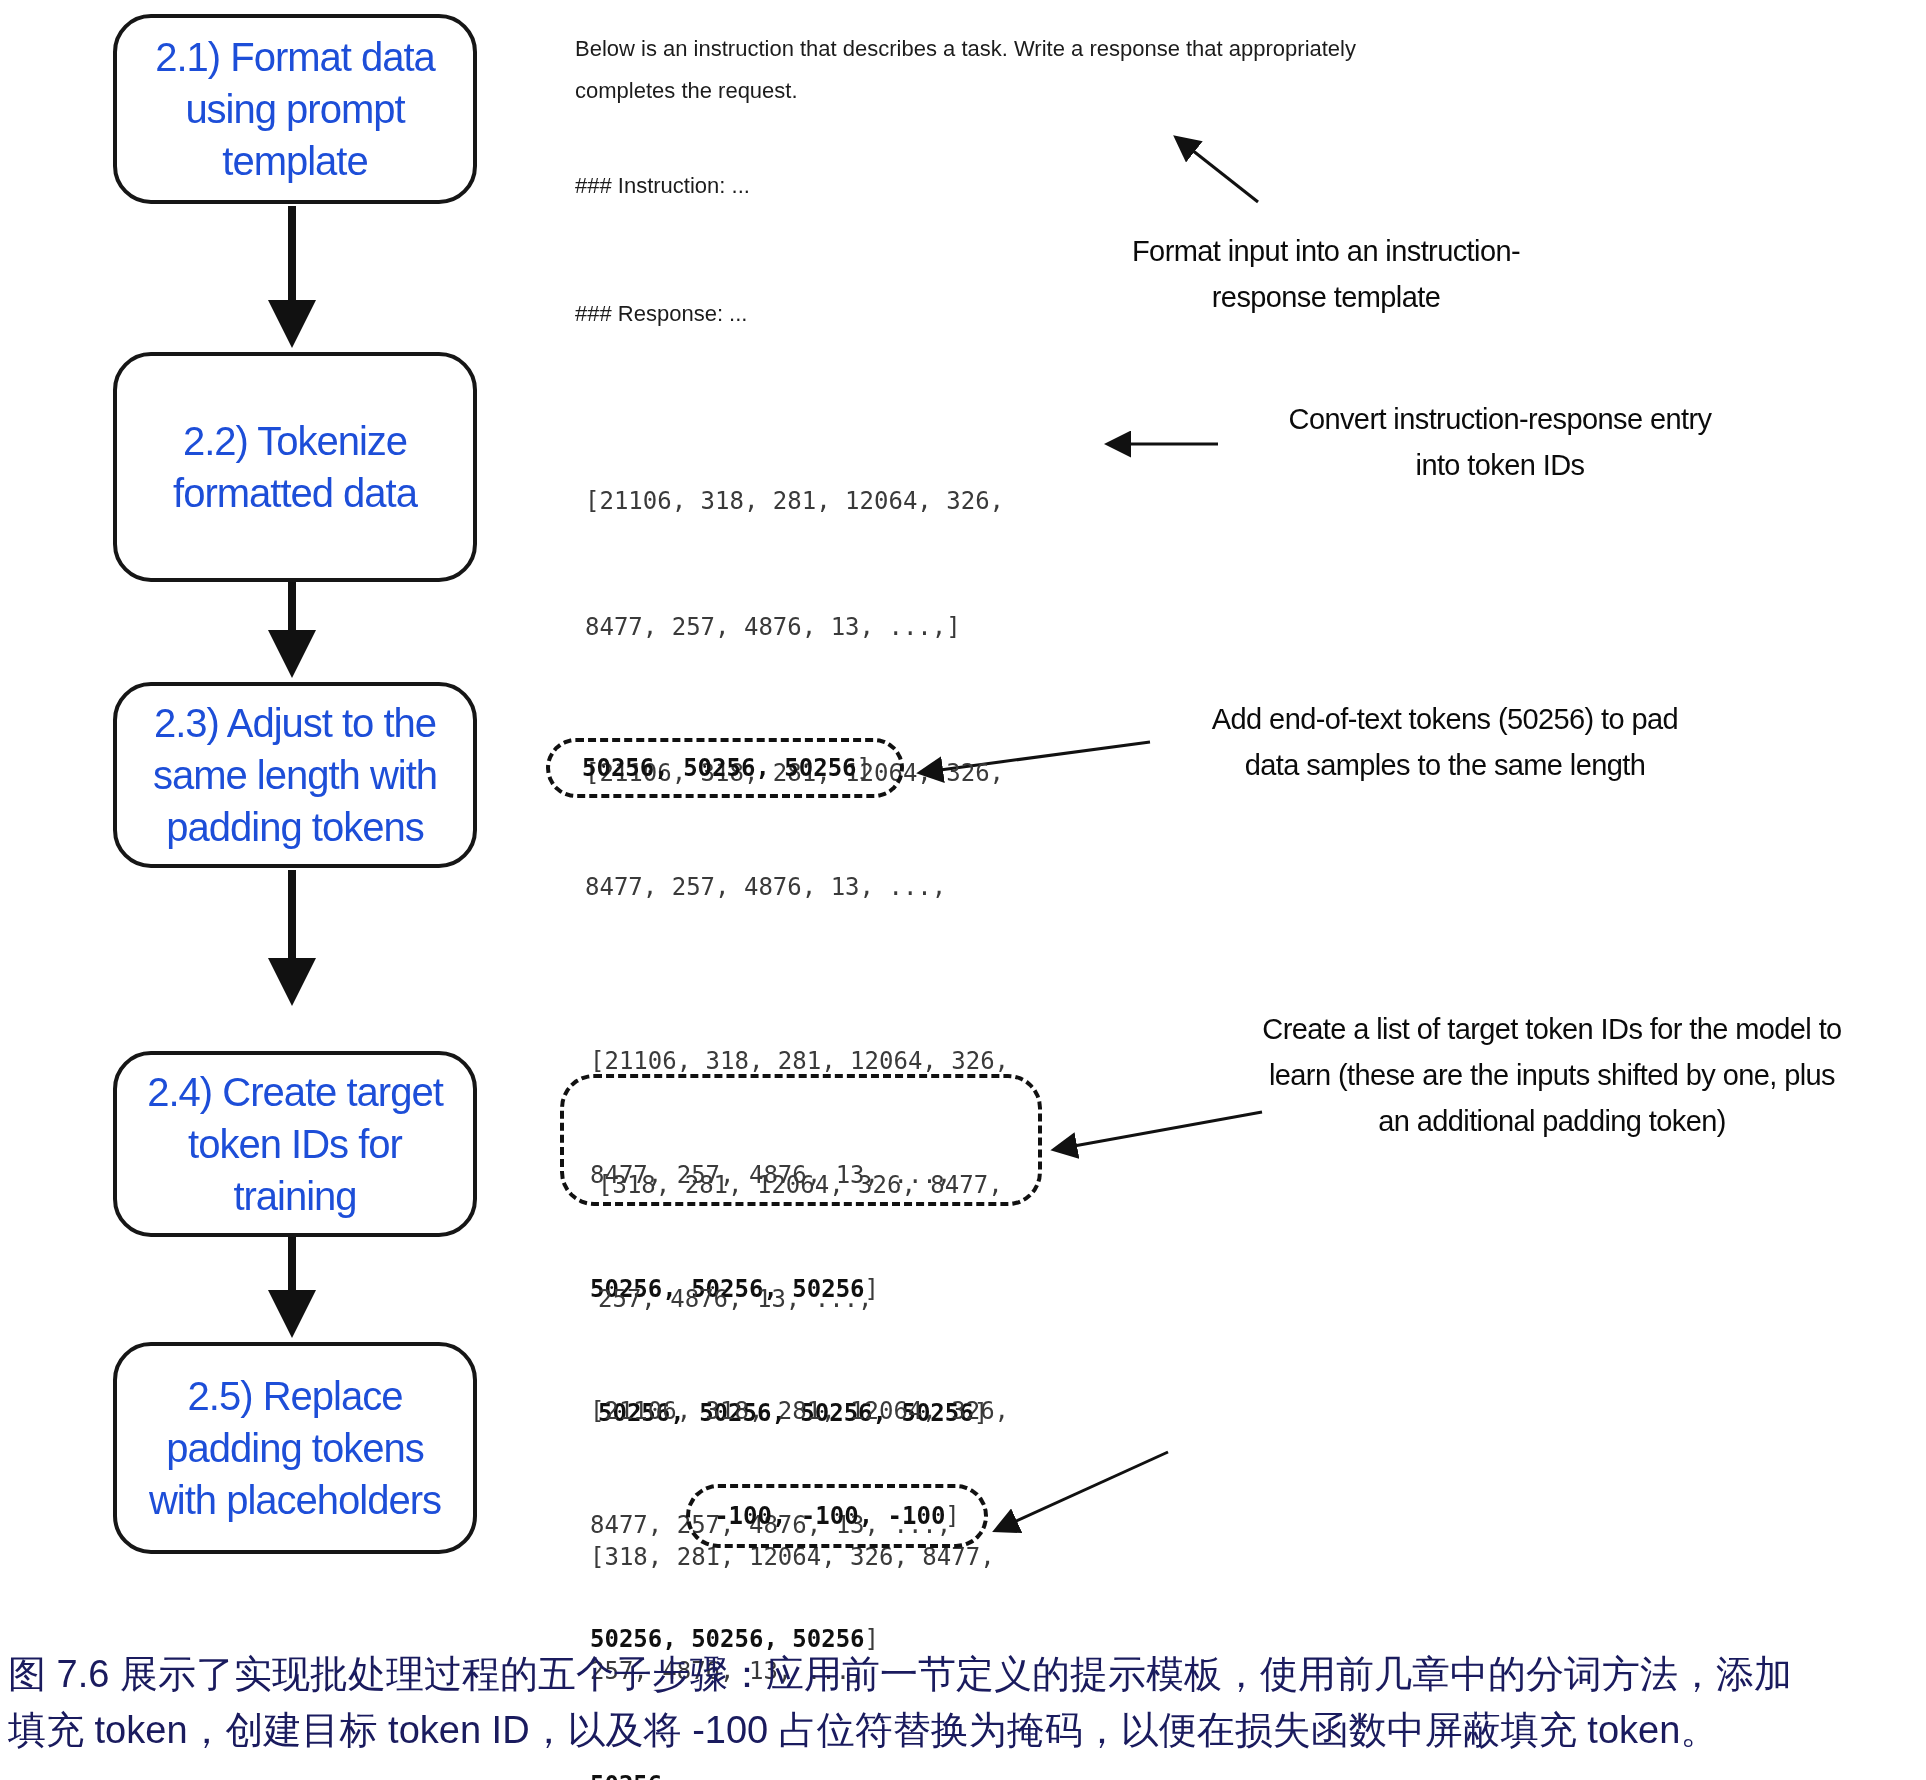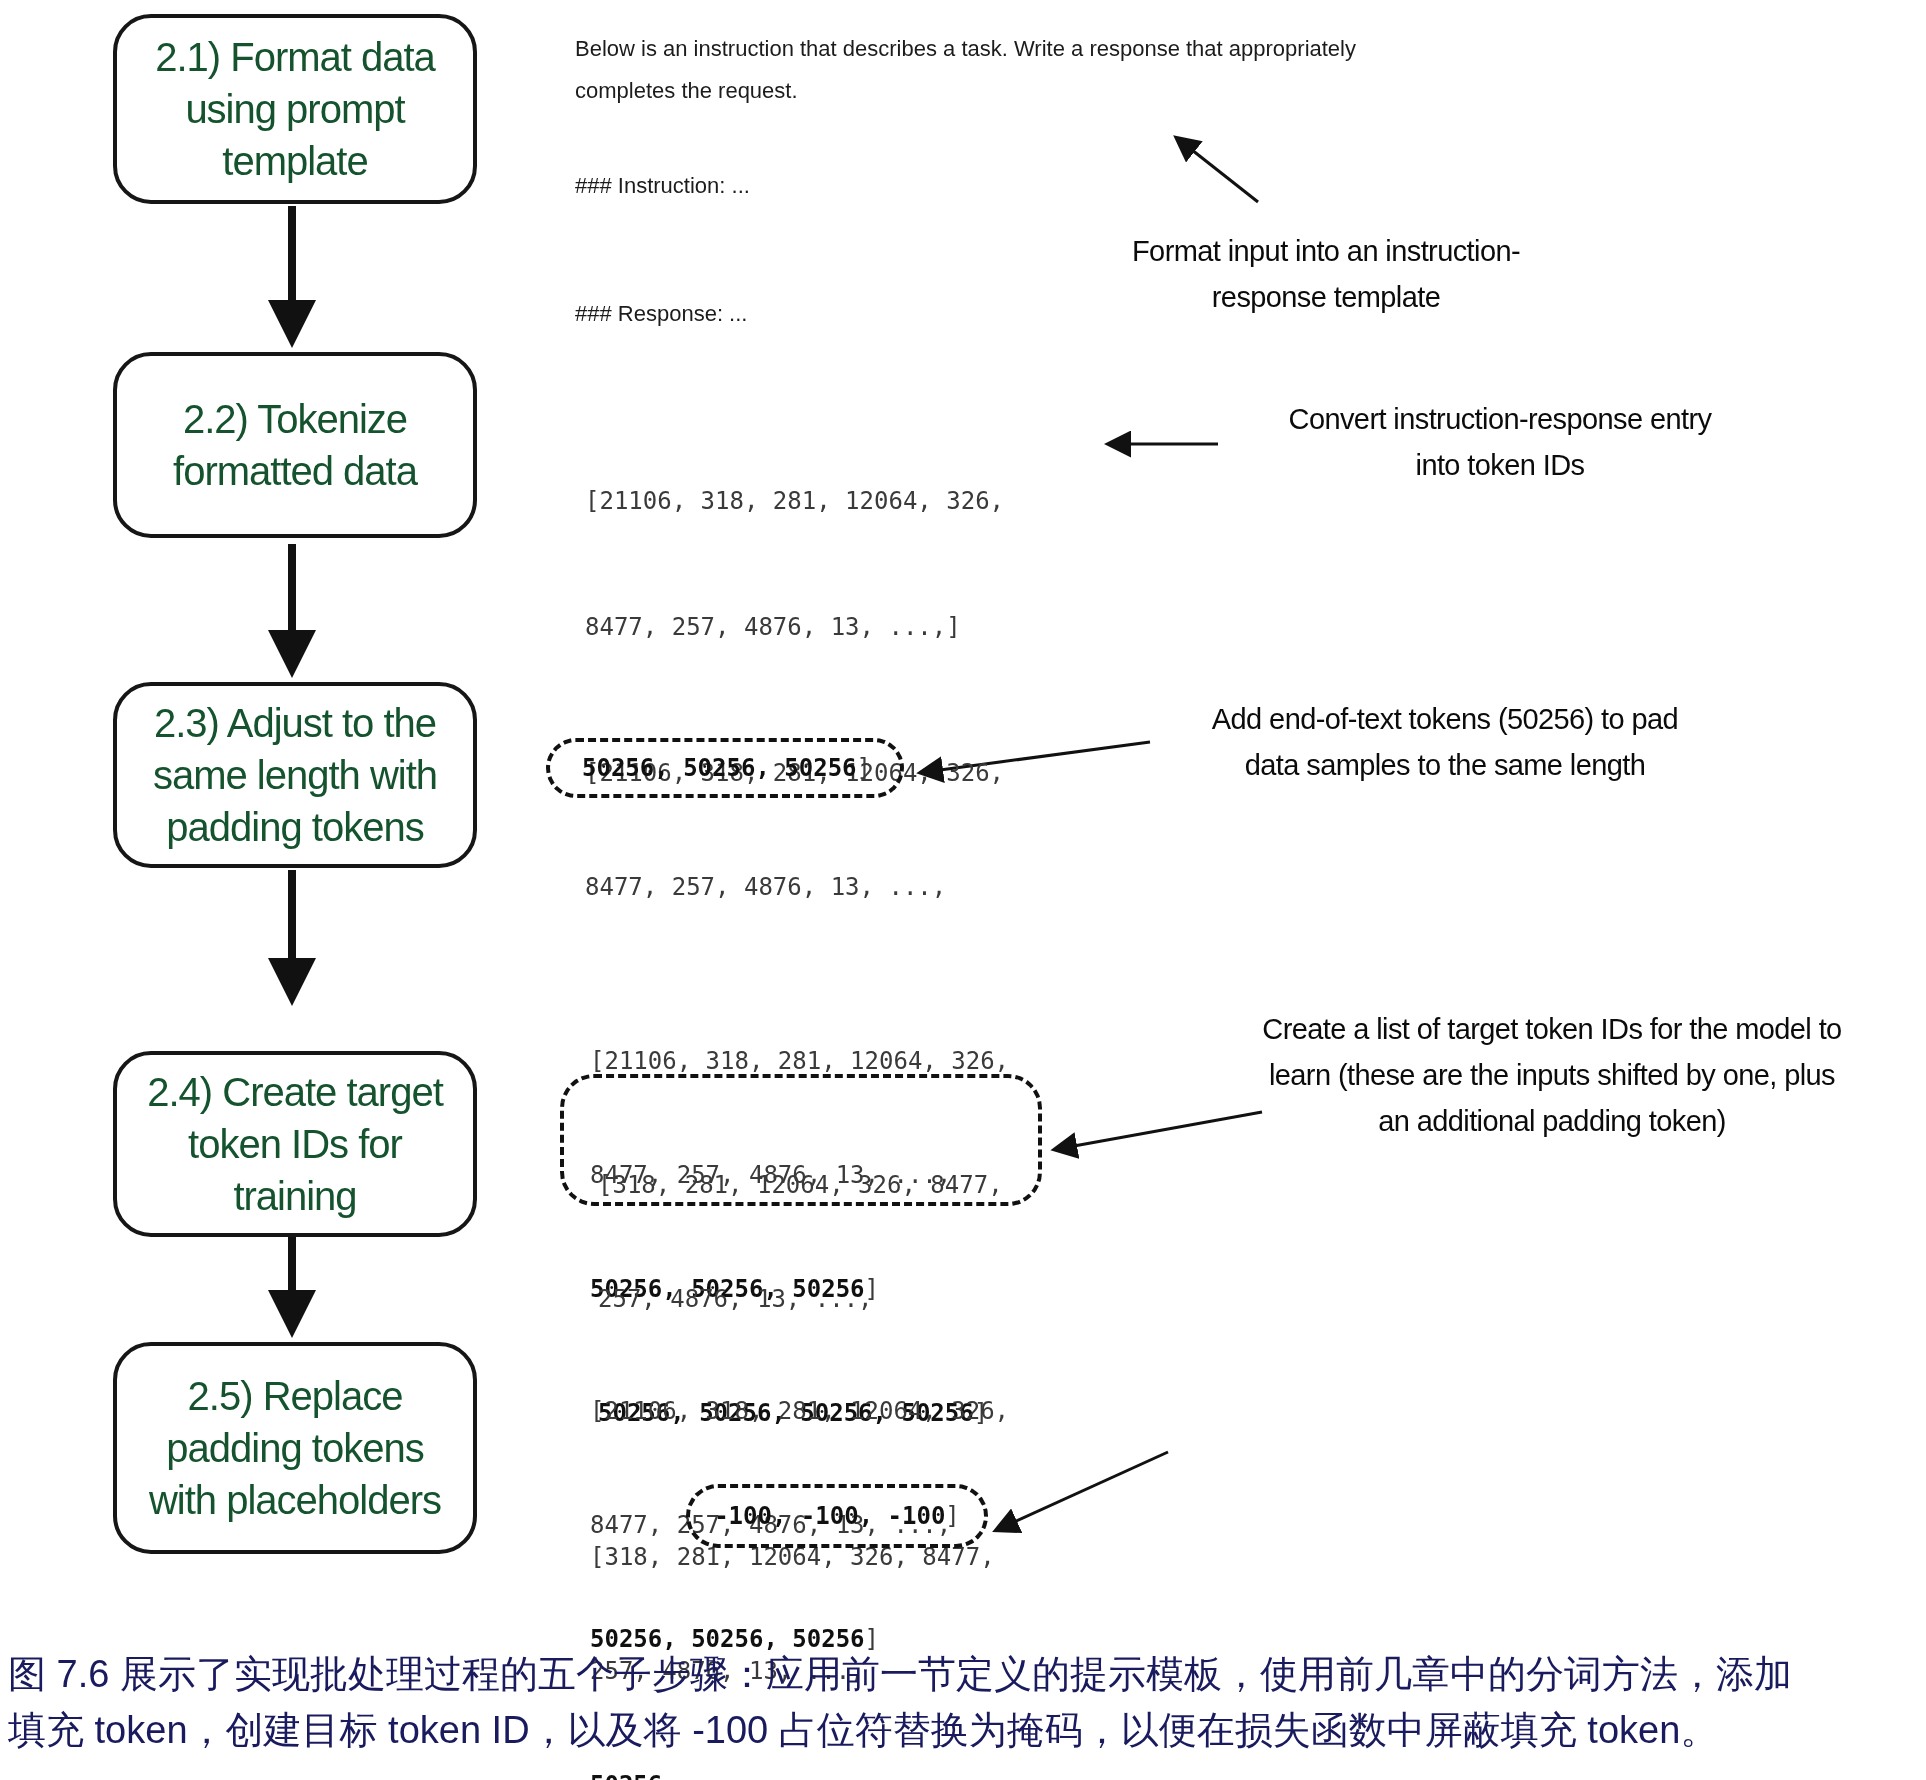--- a/index.html
+++ b/index.html
@@ -1,21 +1,21 @@
 <!DOCTYPE html>
 <html><head>
 <meta charset="utf-8">
 <style>
   html,body{margin:0;padding:0;background:#ffffff;}
   .canvas{position:relative;width:1926px;height:1780px;background:#ffffff;overflow:hidden;
           font-family:"Liberation Sans",sans-serif;}
   .overlay{position:absolute;left:0;top:0;pointer-events:none;}
   .fbox{position:absolute;left:113px;width:364px;border:4px solid #161616;border-radius:38px;
         background:#fff;display:flex;flex-direction:column;justify-content:center;align-items:center;
-        text-align:right;font-size:40px;line-height:52px;letter-spacing:-1px;color:#14532d;
+        text-align:right;font-size:40px;line-height:52px;letter-spacing:-1px;color:#1d4ed8;
         box-sizing:border-box;}
   .fbox span{display:block;white-space:nowrap;}
   .ptext{position:absolute;font-size:22px;line-height:42px;color:#1c1c1c;white-space:nowrap;}
   .ptext span{display:block;}
   .mono{position:absolute;font-family:"DejaVu Sans Mono",monospace;font-size:24px;line-height:38px;
         color:#3a3a3a;white-space:pre;}
   .mono.lh42{line-height:42px;}
   .mono span{display:block;}
   .mono b,.dashbox b,.dashrect b,.ellipse b{color:#101010;font-weight:bold;}
   .mono .mixed{display:block;}
@@ -60,21 +60,21 @@
     <line x1="1150" y1="742" x2="940" y2="770" stroke="#111" stroke-width="3" marker-end="url(#ah)"></line>
     <line x1="1262" y1="1112" x2="1074" y2="1146" stroke="#111" stroke-width="3" marker-end="url(#ah)"></line>
     <line x1="1168" y1="1452" x2="1014" y2="1522" stroke="#111" stroke-width="3" marker-end="url(#ah)"></line>
   </svg>
 
   <div class="fbox" style="top:14px;height:190px;">
     <span>2.1) Format data</span>
     <span>using prompt</span>
     <span>template</span>
   </div>
-  <div class="fbox" style="top:352px;height:186px;">
+  <div class="fbox" style="top:352px;height:230px;">
     <span>2.2) Tokenize</span>
     <span>formatted data</span>
   </div>
   <div class="fbox" style="top:682px;height:186px;">
     <span>2.3) Adjust to the</span>
     <span>same length with</span>
     <span>padding tokens</span>
   </div>
   <div class="fbox" style="top:1010px;height:186px;margin-top:41px;">
     <span>2.4) Create target</span>

